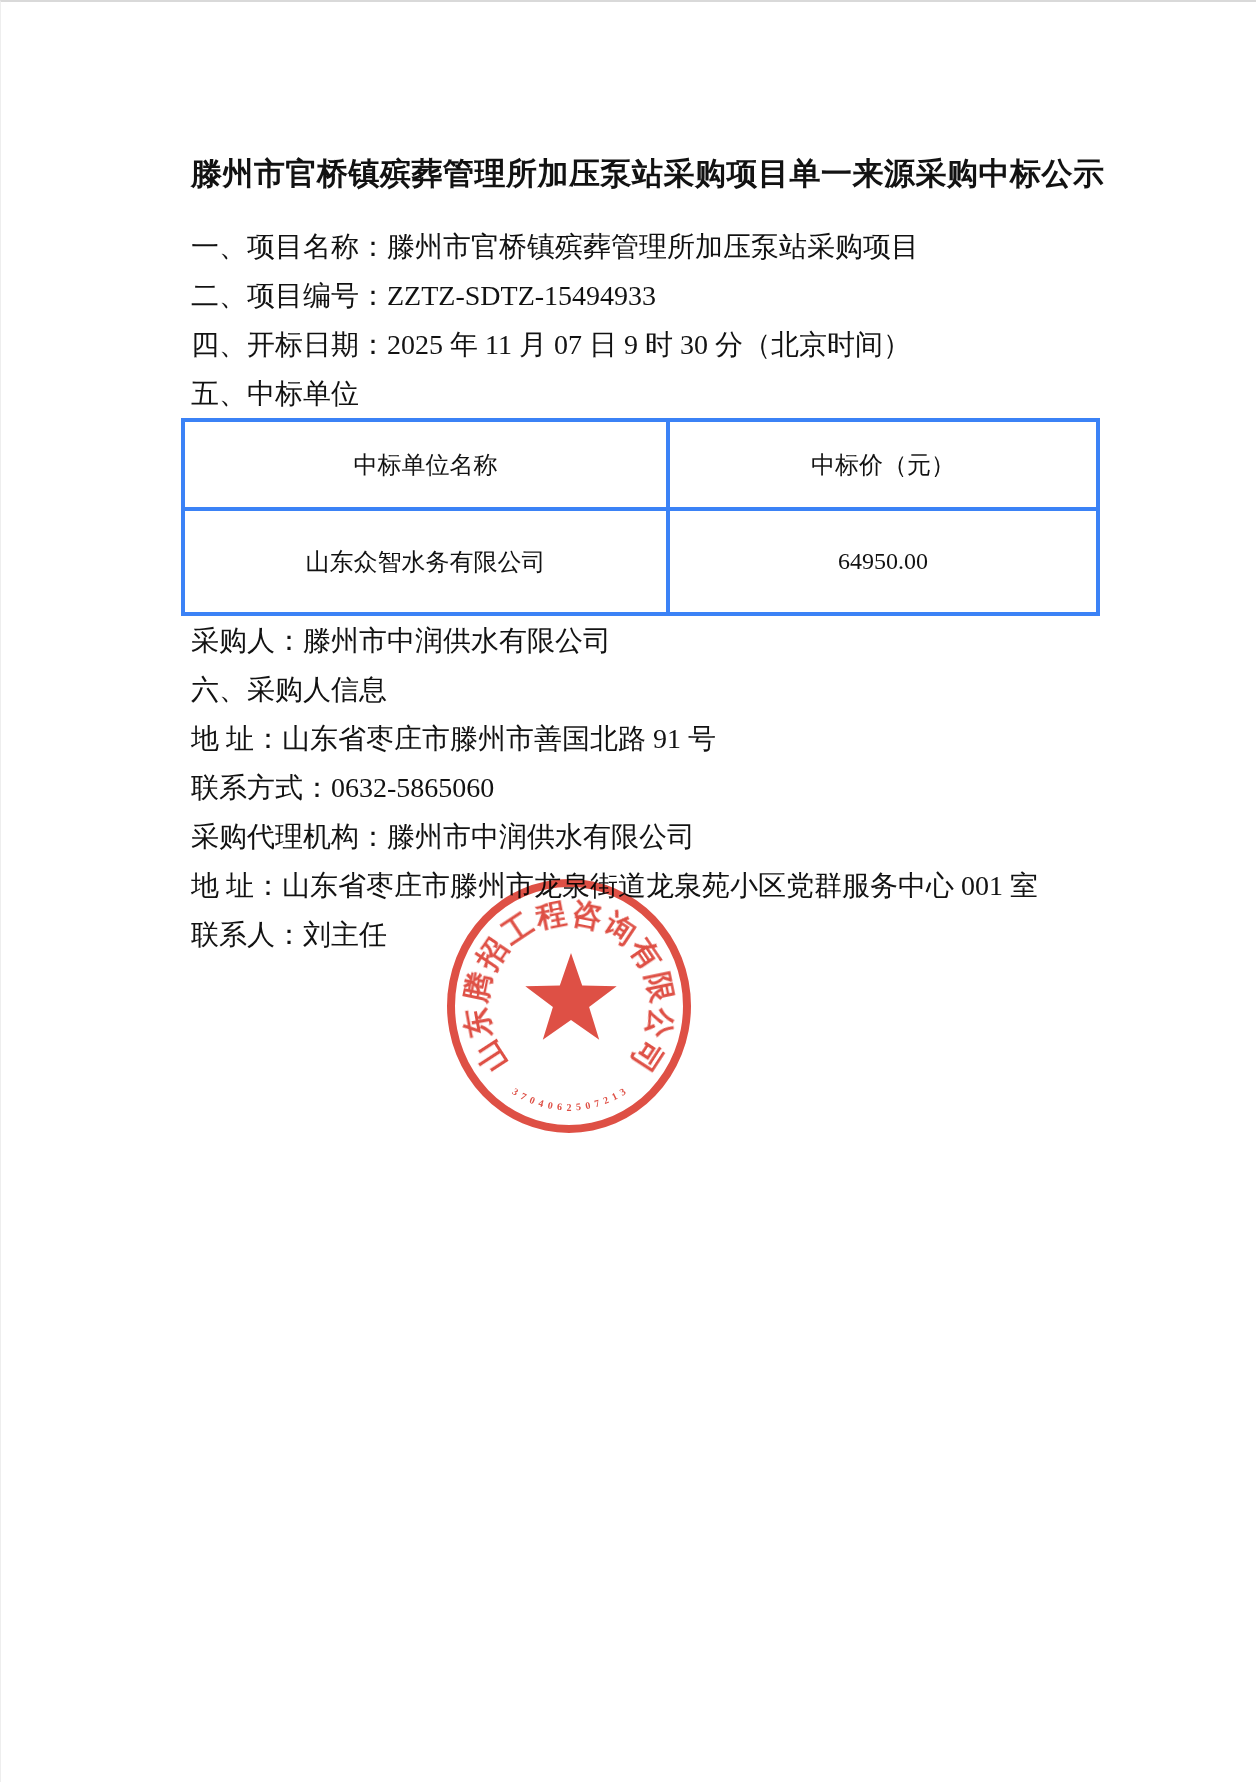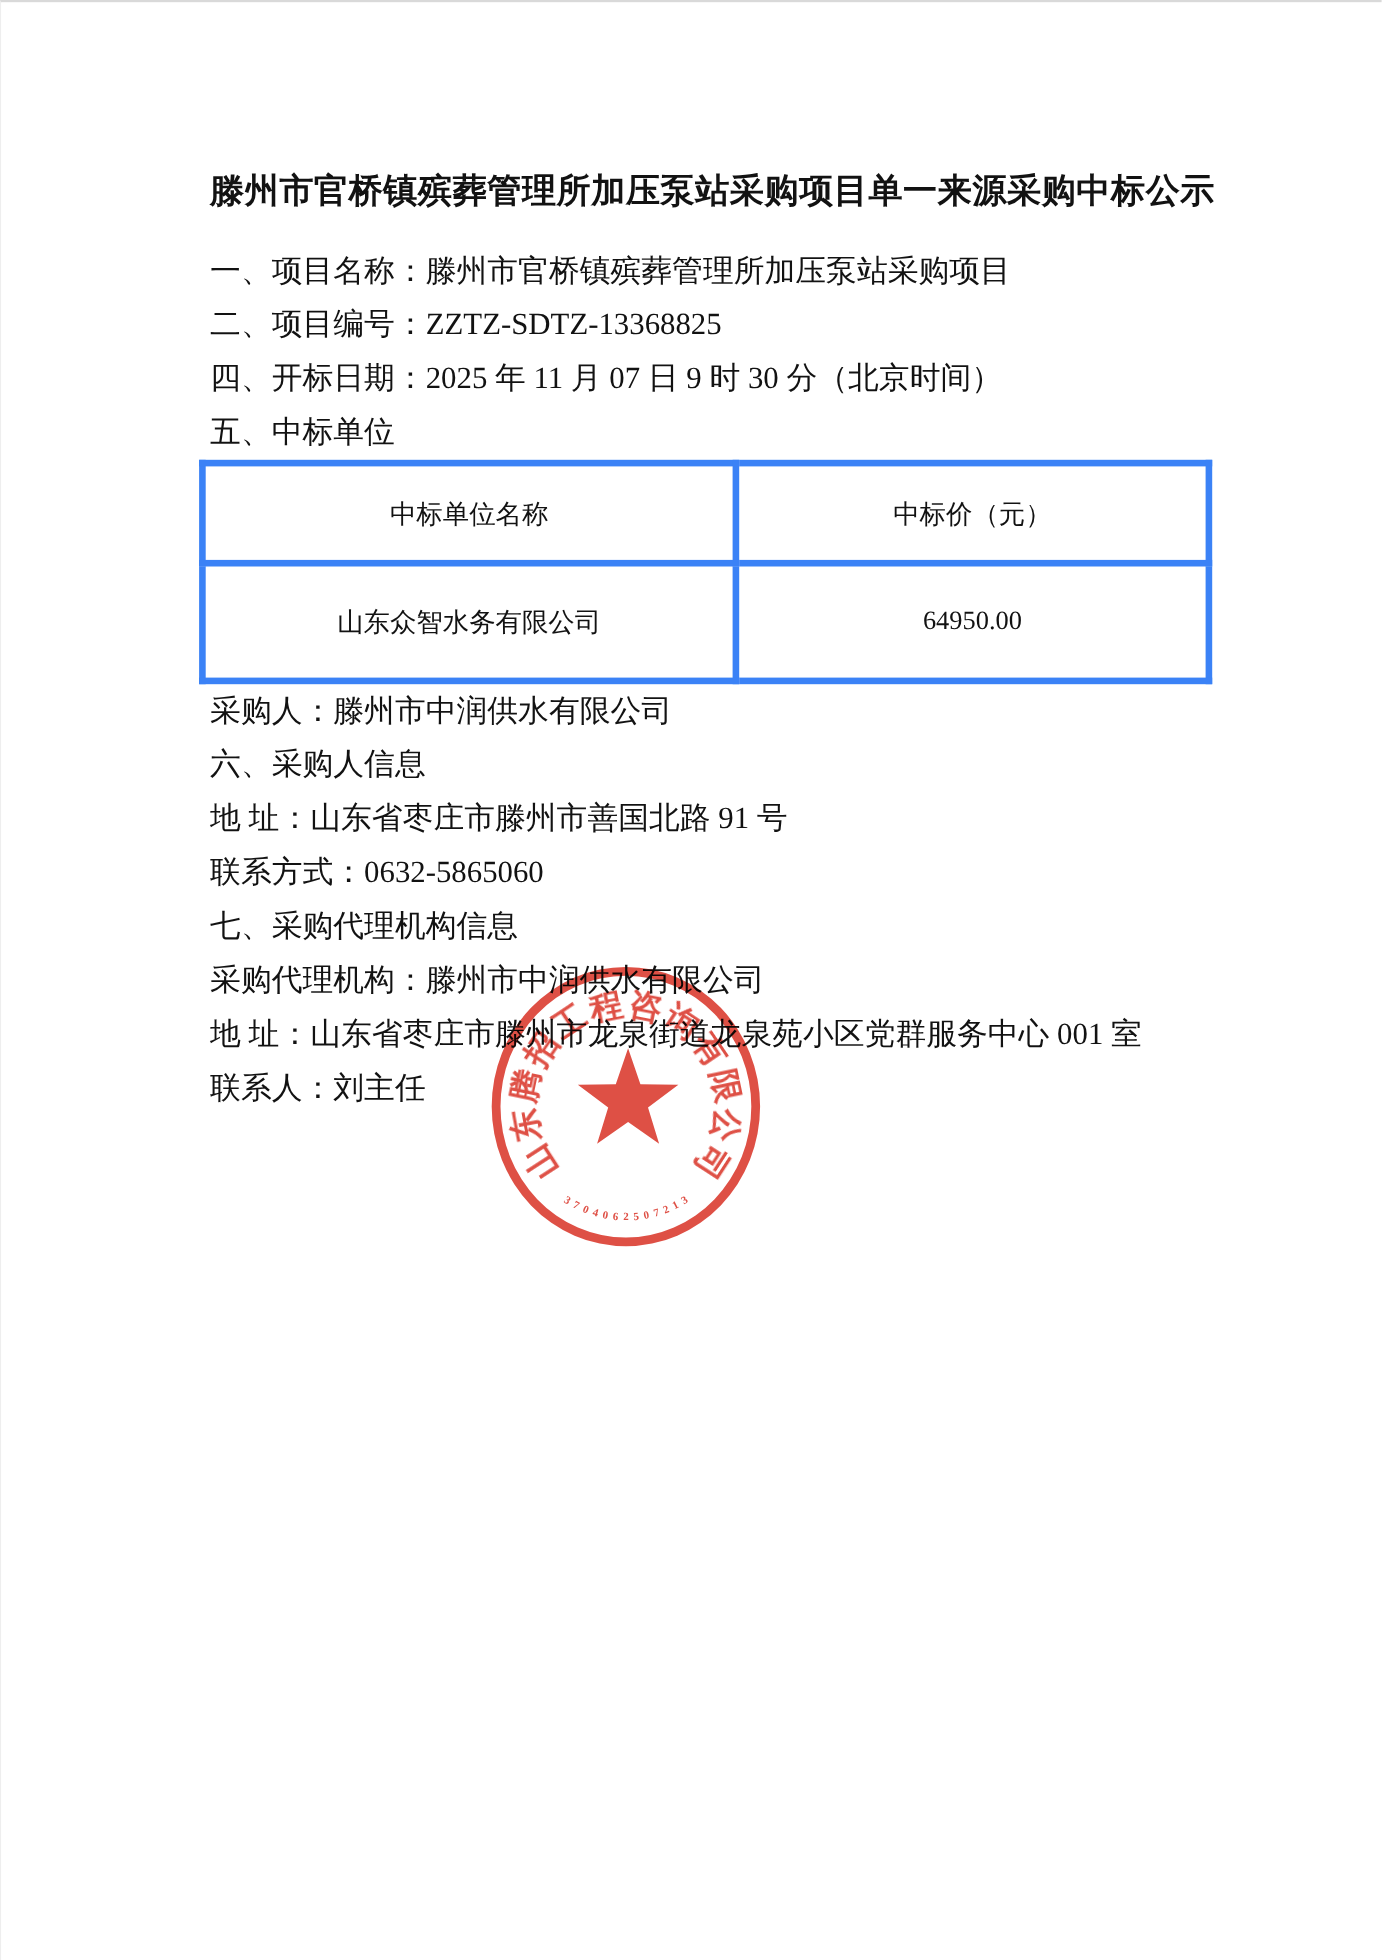--- a/index.html
+++ b/index.html
@@ -33,21 +33,21 @@
     margin:0;
     white-space:nowrap;
   }
   table.award{
     border-collapse:collapse;
     margin-left:-10px;
     width:915px;
     table-layout:fixed;
   }
   table.award th,table.award td{
-    border:6px solid #3b82f6;
+    border:4px solid #3b82f6;
     font-size:24px;
     font-weight:normal;
     text-align:center;
     vertical-align:middle;
     padding:12px;
   }
   table.award th{height:61px;}
   table.award td{height:77px;}
   col.c1{width:485px;}
   col.c2{width:430px;}
@@ -85,21 +85,21 @@
   }
 </style>
 </head>
 <body>
 
 <div class="content">
 
   <h1 class="doc-title">滕州市官桥镇殡葬管理所加压泵站采购项目单一来源采购中标公示</h1>
 
   <p class="line">一、项目名称：滕州市官桥镇殡葬管理所加压泵站采购项目</p>
-  <p class="line">二、项目编号：ZZTZ-SDTZ-13368825</p>
+  <p class="line">二、项目编号：ZZTZ-SDTZ-15494933</p>
   <p class="line">四、开标日期：2025 年 11 月 07 日 9 时 30 分（北京时间）</p>
   <p class="line">五、中标单位</p>
 
   <table class="award">
     <colgroup>
         <col class="c1">
         <col class="c2">
       </colgroup>
     <thead>
       <tr>
@@ -113,21 +113,20 @@
         <td>64950.00</td>
       </tr>
     </tbody>
   </table>
 
   <p class="line">采购人：滕州市中润供水有限公司</p>
   <p class="line">六、采购人信息</p>
   <p class="line">地 址：山东省枣庄市滕州市善国北路 91 号</p>
   <p class="line">联系方式：0632-5865060</p>
 
-  <p class="line">七、采购代理机构信息</p>
   <p class="line">采购代理机构：滕州市中润供水有限公司</p>
   <p class="line">地 址：山东省枣庄市滕州市龙泉街道龙泉苑小区党群服务中心 001 室</p>
   <p class="line">联系人：刘主任</p>
 
 </div>
 
 <div class="seal" style="color: rgb(220, 66, 55);">
   <div class="seal-ring"></div>
   <div class="seal-chars">
       <span style="transform: translate(-50%, -50%) rotate(-123deg) translateY(-92px);">山</span>

